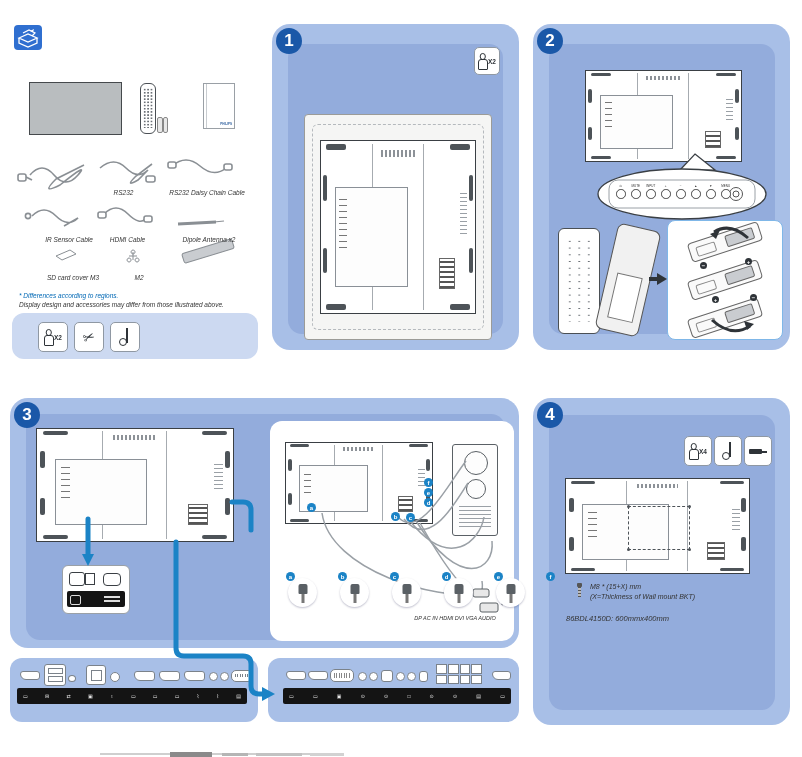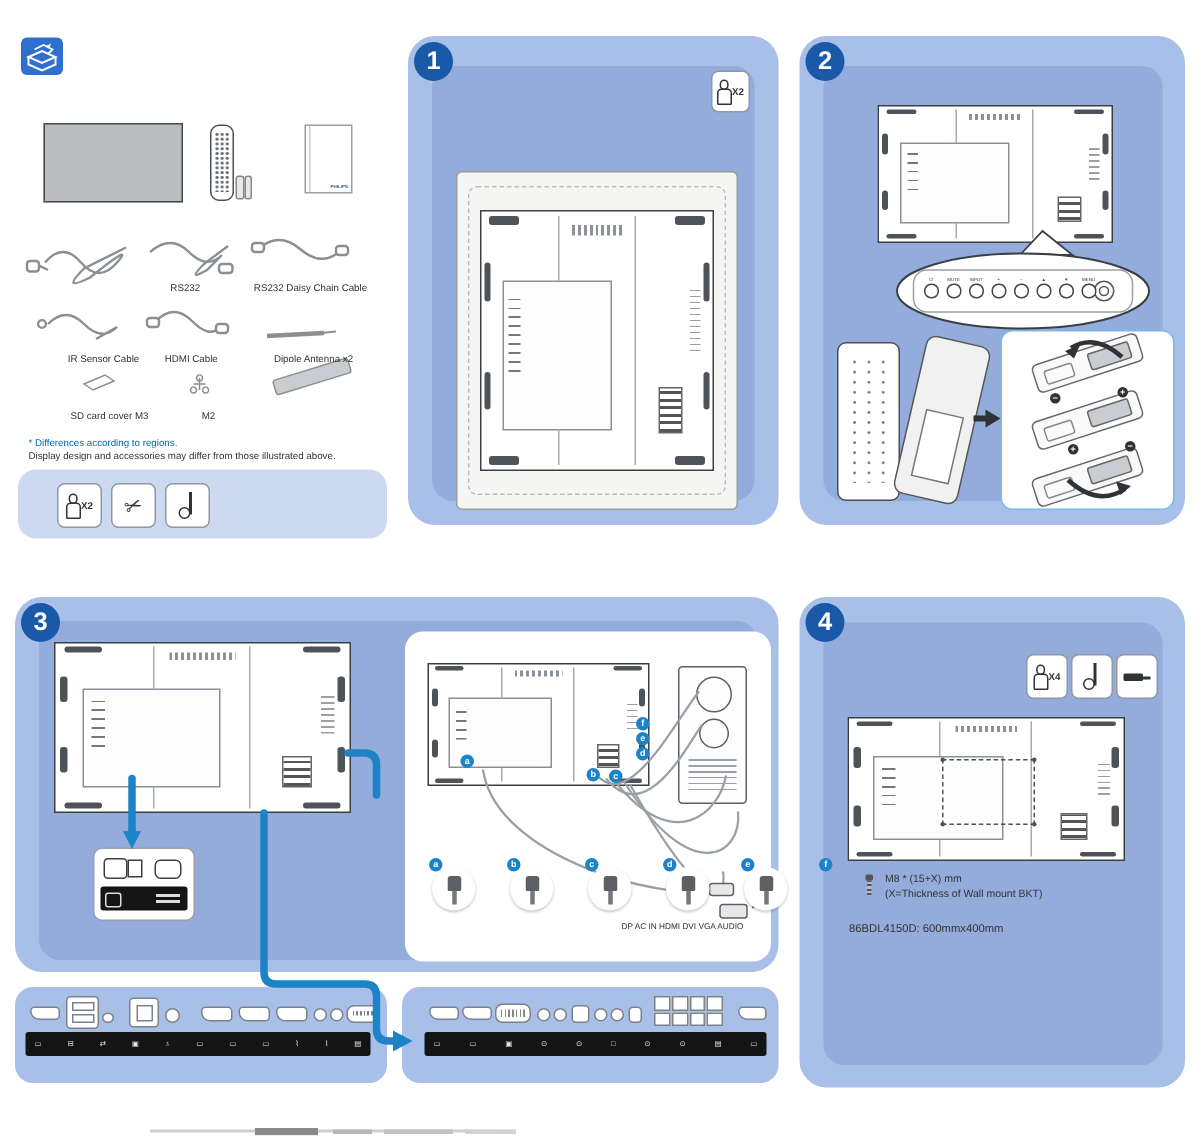--- a/index.html
+++ b/index.html
@@ -5,21 +5,21 @@
   html,body{margin:0;padding:0;background:#fff;}
   #canvas{position:relative;width:802px;height:757px;background:#fff;overflow:hidden;
           font-family:"Liberation Sans", sans-serif;color:#333;}
   .abs{position:absolute;}
   .panel{position:absolute;background:#a8bfe7;border-radius:18px;}
   .inner{position:absolute;background:#93acdc;border-radius:14px;}
   .badge{position:absolute;width:26px;height:26px;border-radius:50%;background:#1a58a8;
          color:#fff;font-weight:bold;font-size:17px;display:flex;align-items:center;justify-content:center;}
   .tile{position:absolute;background:#fff;border:1.3px solid #8f98a3;border-radius:5px;
         display:flex;align-items:center;justify-content:center;gap:1px;}
-  .lbl{position:absolute;font-size:6.5px;color:#333;text-align:center;white-space:nowrap;}
+  .lbl{position:absolute;font-size:6.5px;color:#333;text-align:center;white-space:nowrap;font-style:italic;}
   
   .rear{position:absolute;background:#fff;border:1.4px solid #3a3f44;}
   .rr{position:absolute;}
   .rr.seam{top:2%;bottom:2%;width:1px;background:#a6abb0;}
   .rr.plabel{top:5%;left:39%;width:22%;height:4.5%;background:repeating-linear-gradient(90deg,#8d9298 0 2px,transparent 2px 4px);}
   .rr.inset{left:9%;top:27%;width:46%;height:57%;border:1px solid #8a9097;background:#fdfdfd;}
   .rr.connb{right:13%;bottom:14%;width:9%;height:17%;border:1px solid #666;
             background:repeating-linear-gradient(0deg,#555 0 2px,#fff 2px 5px);}
   .rr.vent{right:5%;top:30%;width:4.5%;height:24%;background:repeating-linear-gradient(0deg,#9aa0a6 0 1px,transparent 1px 4px);}
   .rr.hdl{width:13%;height:3.5%;background:#4d5358;border-radius:2px;}

